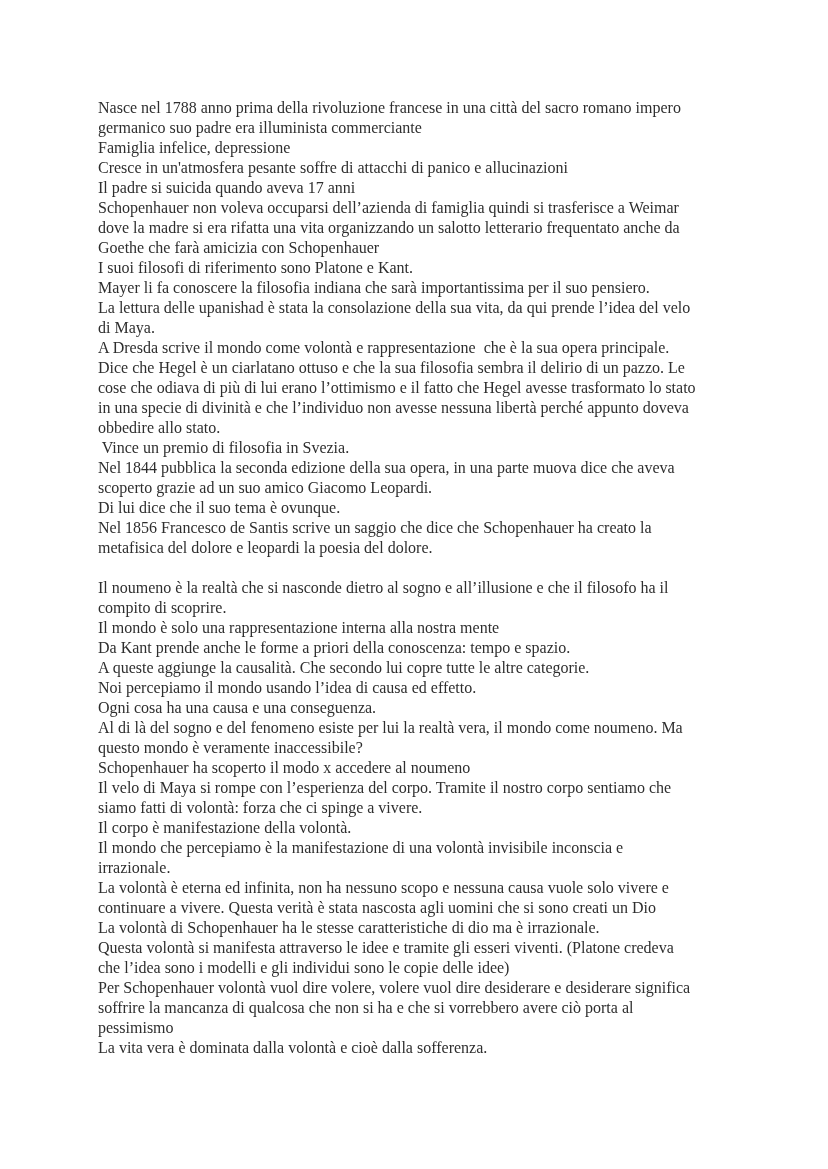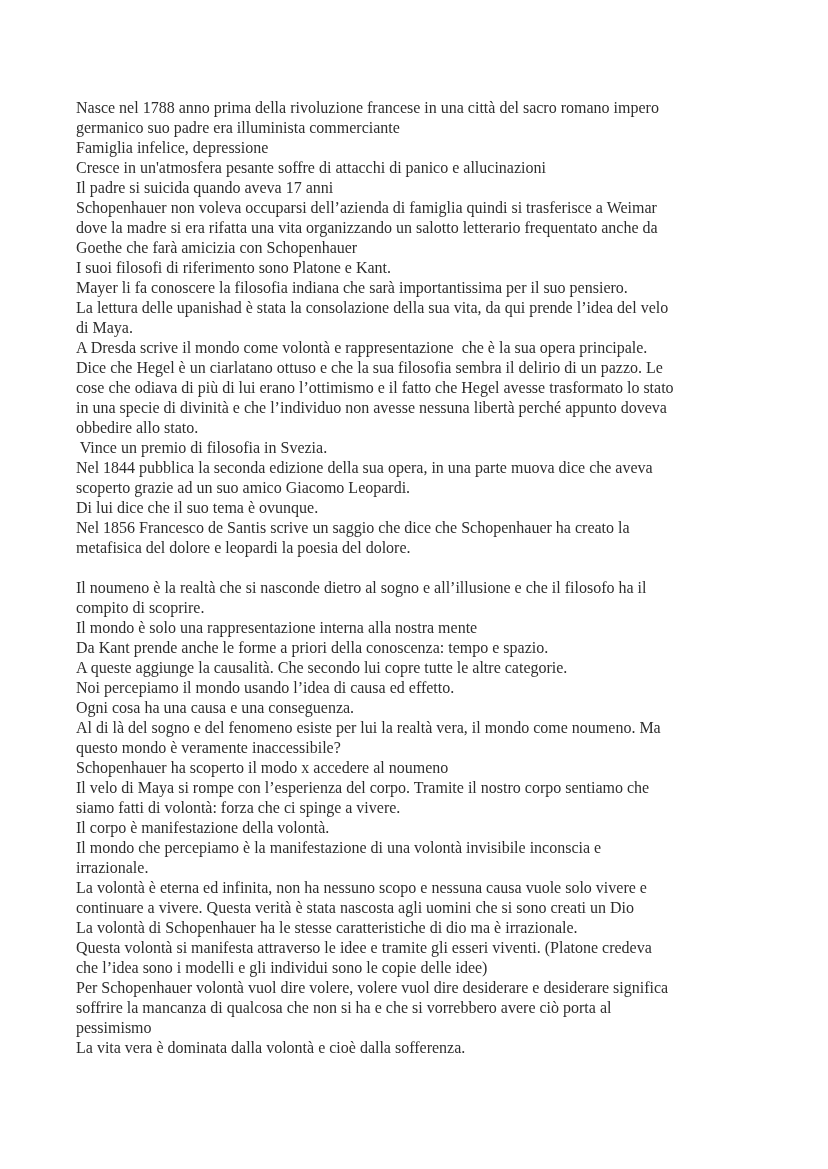--- a/index.html
+++ b/index.html
@@ -14,21 +14,21 @@
     position: relative;
   }
   .page {
     position: absolute;
     left: 0;
     top: 0;
     width: 828px;
     height: 1169px;
     background: #ffffff;
     box-sizing: border-box;
-    padding: 98px 88px 0 76px;
+    padding: 98px 88px 0 98px;
   }
   .text-block {
     font-family: "Liberation Serif", "DejaVu Serif", serif;
     font-size: 16px;
     line-height: 20px;
     color: #2e2e2e;
     white-space: pre;
     font-kerning: normal;
   }
   .text-block .line {

